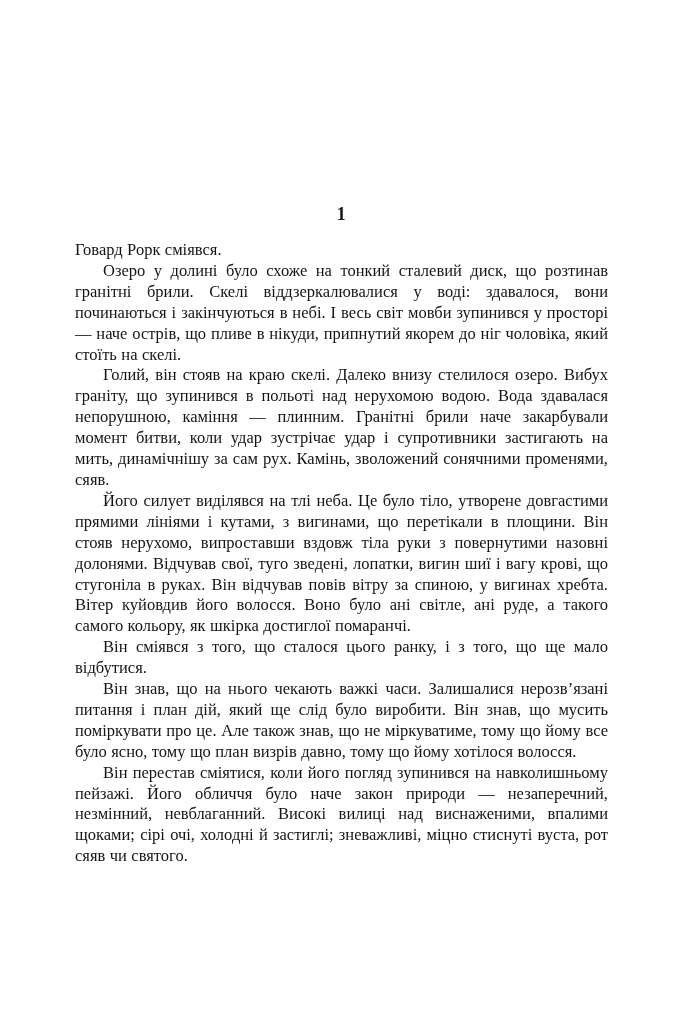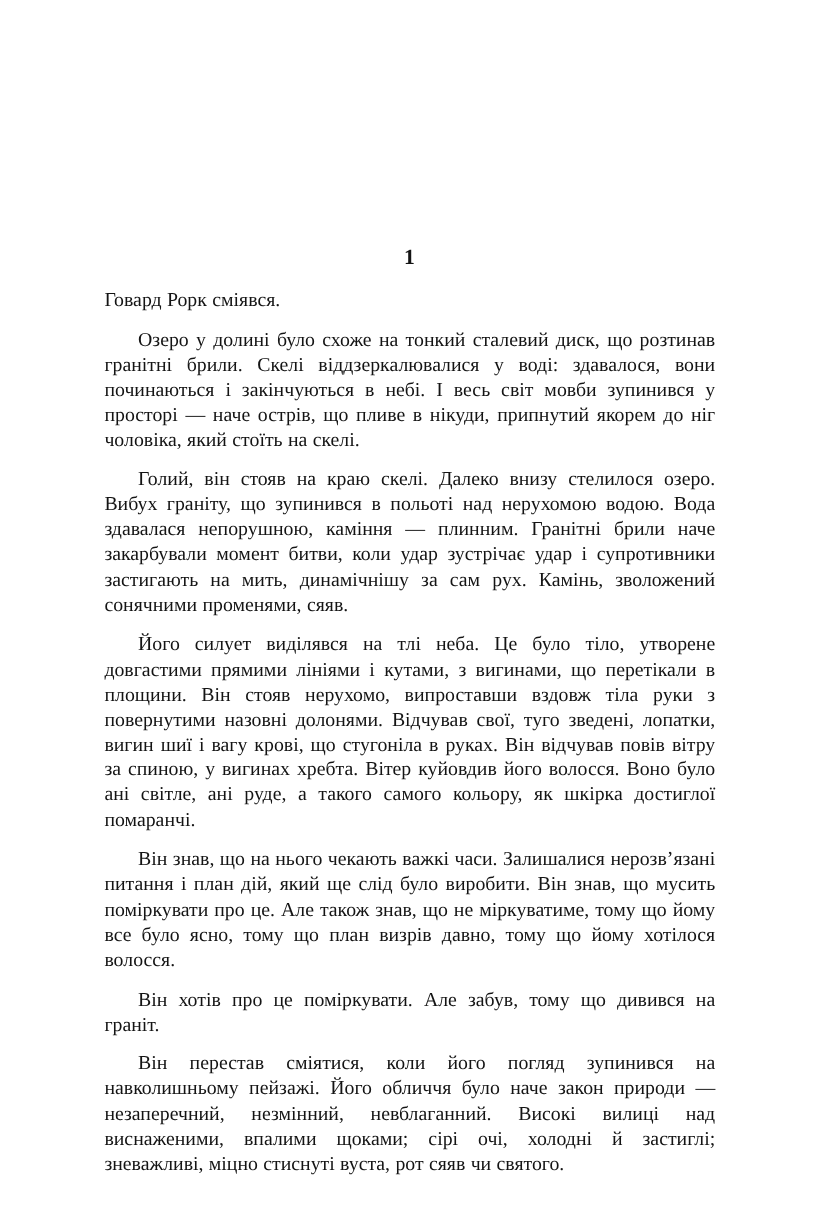--- a/index.html
+++ b/index.html
@@ -23,21 +23,21 @@
     .chapter-number {
       font-family: "Liberation Serif", serif;
       font-size: 18px;
       font-weight: bold;
       text-align: center;
       line-height: 22px;
       margin: 0 0 15px 0;
       letter-spacing: 0.5px;
     }
     .body-text p {
-      margin: 12px;
+      margin: 0;
       padding: 0;
       text-align: justify;
       text-indent: 1.7em;
       hyphens: auto;
       -webkit-hyphens: auto;
       word-spacing: 0.02em;
     }
     .body-text p.no-indent {
       text-indent: 0;
     }
@@ -46,17 +46,17 @@
 <body>
 
 <div class="page">
   <h1 class="chapter-number">1</h1>
 
   <div class="body-text">
     <p class="no-indent">Говард Рорк сміявся.</p>
     <p>Озеро у долині було схоже на тонкий сталевий диск, що розтинав гранітні брили. Скелі віддзеркалювалися у воді: здавалося, вони починаються і закінчуються в небі. І весь світ мовби зупинився у просторі — наче острів, що пливе в нікуди, припнутий якорем до ніг чоловіка, який стоїть на скелі.</p>
     <p>Голий, він стояв на краю скелі. Далеко внизу стелилося озеро. Вибух граніту, що зупинився в польоті над нерухомою водою. Вода здавалася непорушною, каміння — плинним. Гранітні брили наче закарбували момент битви, коли удар зустрічає удар і супротивники застигають на мить, динамічнішу за сам рух. Камінь, зволожений сонячними променями, сяяв.</p>
     <p>Його силует виділявся на тлі неба. Це було тіло, утворене довгастими прямими лініями і кутами, з вигинами, що перетікали в площини. Він стояв нерухомо, випроставши вздовж тіла руки з повернутими назовні долонями. Відчував свої, туго зведені, лопатки, вигин шиї і вагу крові, що стугоніла в руках. Він відчував повів вітру за спиною, у вигинах хребта. Вітер куйовдив його волосся. Воно було ані світле, ані руде, а такого самого кольору, як шкірка достиглої помаранчі.</p>
+    <p>Він сміявся з того, що сталося цього ранку, і з того, що ще мало відбутися.</p>
     <p>Він знав, що на нього чекають важкі часи. Залишалися нерозв’язані питання і план дій, який ще слід було виробити. Він знав, що мусить поміркувати про це. Але також знав, що не міркуватиме, тому що йому все було ясно, тому що план визрів давно, тому що йому хотілося волосся.</p>
-    <p>Він хотів про це поміркувати. Але забув, тому що дивився на граніт.</p>
     <p>Він перестав сміятися, коли його погляд зупинився на навколишньому пейзажі. Його обличчя було наче закон природи — незаперечний, незмінний, невблаганний. Високі вилиці над виснаженими, впалими щоками; сірі очі, холодні й застиглі; зневажливі, міцно стиснуті вуста, рот сяяв чи святого.</p>
   </div>
 </div>
 
 </body></html>

